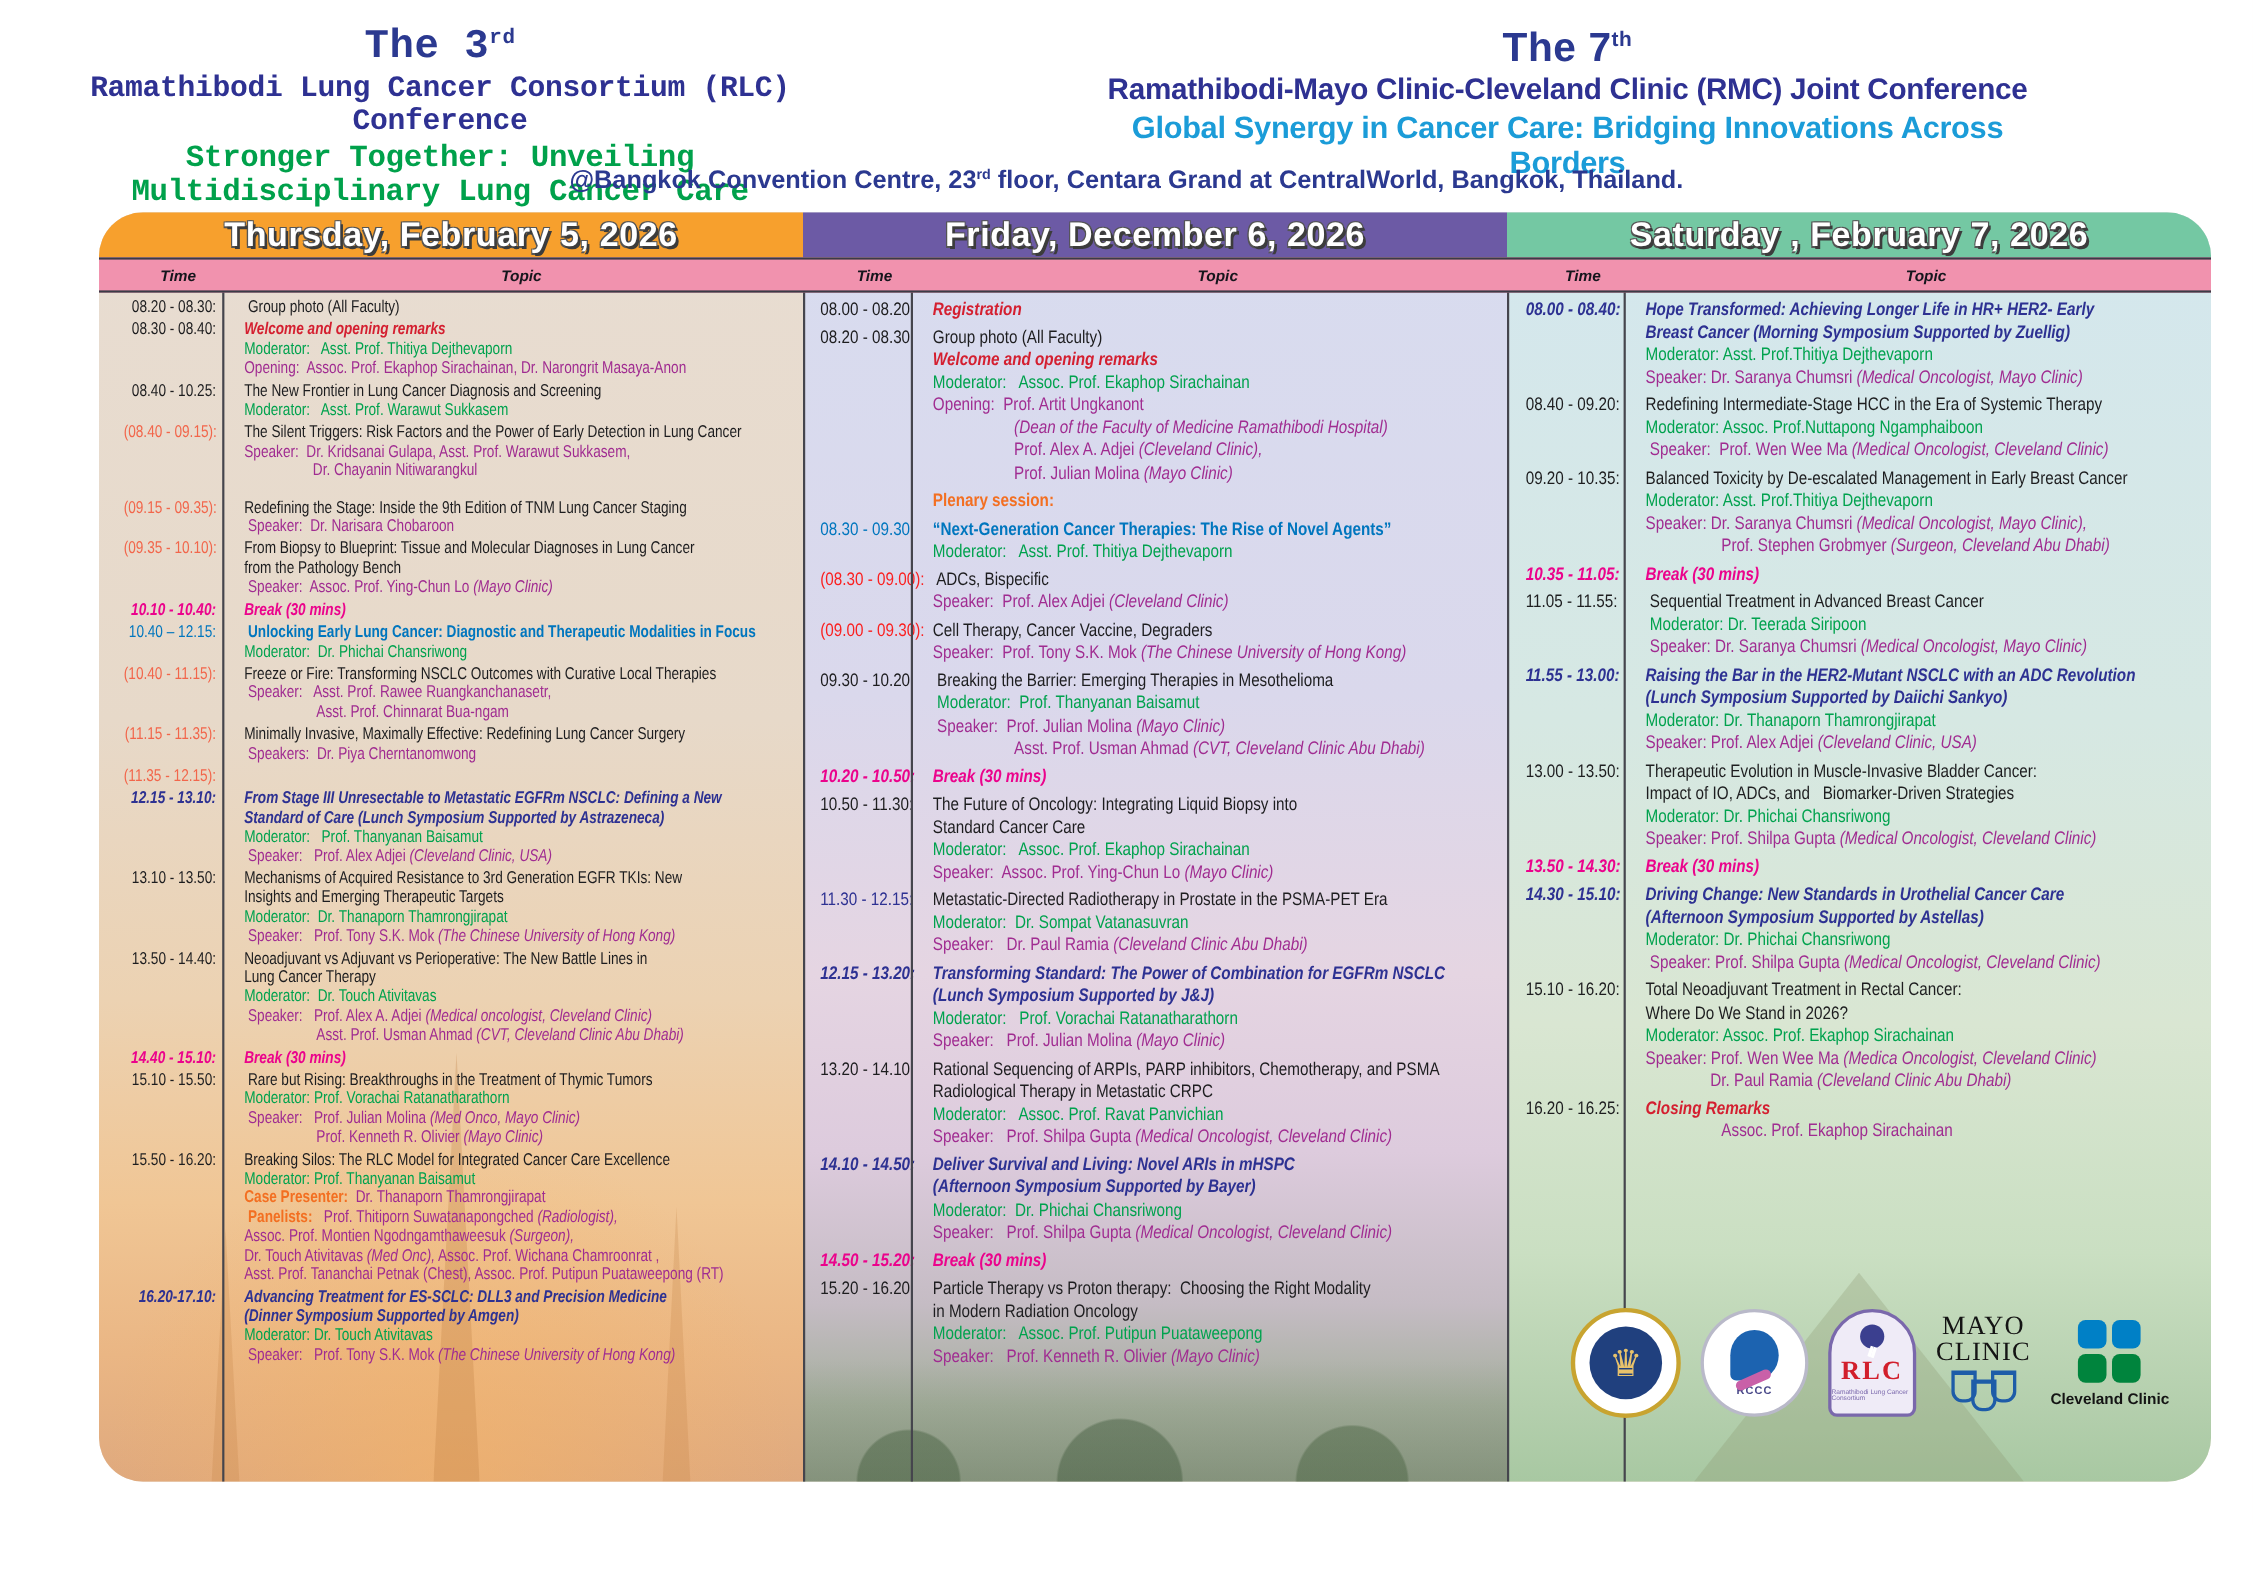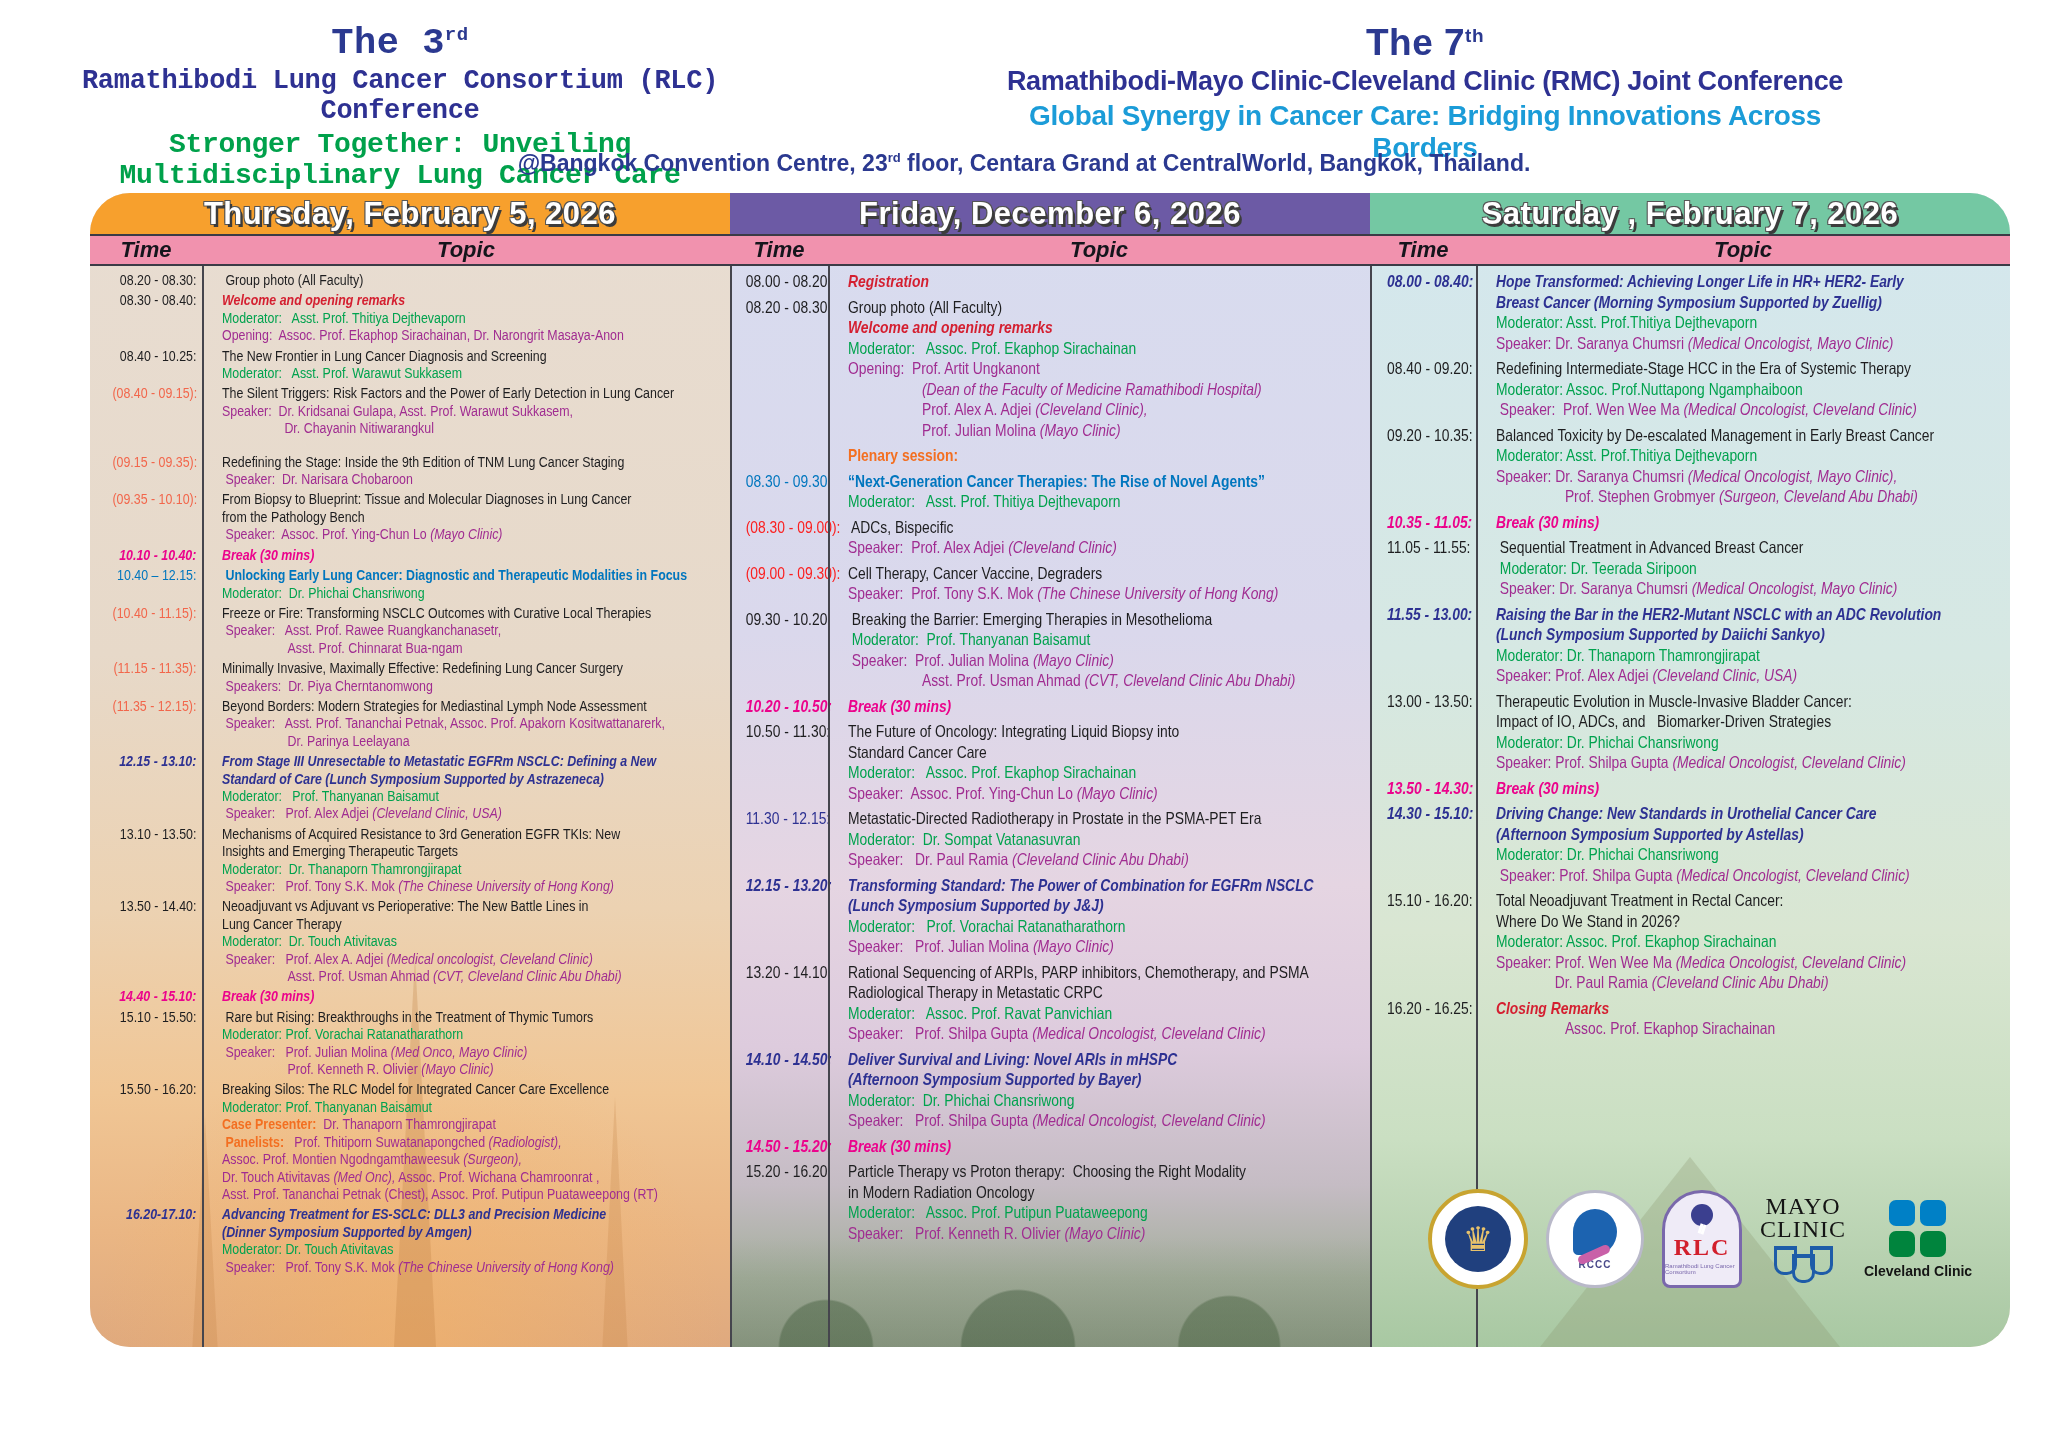--- a/index.html
+++ b/index.html
@@ -36,21 +36,21 @@
                     radial-gradient(circle at 78% 100%,rgba(70,96,62,.45) 0 50px,transparent 52px),
                     linear-gradient(180deg,rgba(80,100,70,0),rgba(80,100,70,.25));}
   .roof{background:rgba(136,148,108,.28);clip-path:polygon(50% 0,100% 100%,0 100%);}
 
   
   .daybar{height:41px;display:flex;align-items:center;justify-content:center;
           font-size:31px;font-weight:bold;color:#fff;letter-spacing:.5px;position:relative;z-index:2;
           text-shadow:2.5px 2.5px 0 #3c3c3c,-1px -1px 0 #555,1px -1px 0 #555,-1px 1px 0 #555;}
   .subhead{height:28px;display:flex;align-items:center;background:#f192ae;
            border-top:2px solid #3b3b46;border-bottom:2px solid #3b3b46;
-           font-weight:bold;font-style:italic;color:#15151c;font-size:22px;position:relative;z-index:2;}
+           font-weight:bold;font-style:italic;color:#15151c;font-size:14px;position:relative;z-index:2;padding-left:16px;}
   .sh-time{text-align:center;flex:none;}
   .sh-topic{flex:1;text-align:center;}
 
   
   .rows{position:absolute;top:71px;left:0;right:0;bottom:0;padding-top:7px;z-index:1;overflow:hidden;}
   .row{display:flex;align-items:flex-start;}
   .tc{flex:none;text-align:right;padding-right:7px;box-sizing:border-box;white-space:pre;
       transform-origin:100% 0;}
   .cc{flex:1;min-width:0;padding-left:20px;overflow:hidden;}
   .line{white-space:pre;transform-origin:0 0;}
@@ -196,25 +196,20 @@
         </div>
         <div class="row" style="margin-bottom: 3px;">
           <div class="tc t-or" style="width: 112px; transform: scaleX(0.8);">(11.15 - 11.35):</div>
           <div class="cc">
             <div class="line" style="transform: scaleX(0.8);"><span class="s-k">Minimally Invasive, Maximally Effective: Redefining Lung Cancer Surgery</span></div>
             <div class="line" style="transform: scaleX(0.8);"><span class="s-pu"> Speakers:  Dr. Piya Cherntanomwong</span></div>
           </div>
         </div>
         <div class="row" style="margin-bottom: 3px;">
           <div class="tc t-or" style="width: 112px; transform: scaleX(0.8);">(11.35 - 12.15):</div>
-          <div class="cc">
-            <div class="line" style="transform: scaleX(0.8);"><span class="s-k">Beyond Borders: Modern Strategies for Mediastinal Lymph Node Assessment</span></div>
-            <div class="line" style="transform: scaleX(0.8);"><span class="s-pu"> Speaker:   Asst. Prof. Tananchai Petnak, Assoc. Prof. Apakorn Kositwattanarerk,</span></div>
-            <div class="line" style="transform: scaleX(0.8); padding-left: 82px;"><span class="s-pu">Dr. Parinya Leelayana</span></div>
-          </div>
         </div>
         <div class="row" style="margin-bottom: 3px;">
           <div class="tc t-nv" style="width: 112px; transform: scaleX(0.8);">12.15 - 13.10:</div>
           <div class="cc">
             <div class="line" style="transform: scaleX(0.8);"><span class="s-nv">From Stage III Unresectable to Metastatic EGFRm NSCLC: Defining a New</span></div>
             <div class="line" style="transform: scaleX(0.8);"><span class="s-nv">Standard of Care (Lunch Symposium Supported by Astrazeneca)</span></div>
             <div class="line" style="transform: scaleX(0.8);"><span class="s-gr">Moderator:   Prof. Thanyanan Baisamut</span></div>
             <div class="line" style="transform: scaleX(0.8);"><span class="s-pu"> Speaker:   Prof. Alex Adjei </span><span class="s-pi">(Cleveland Clinic, USA)</span></div>
           </div>
         </div>

